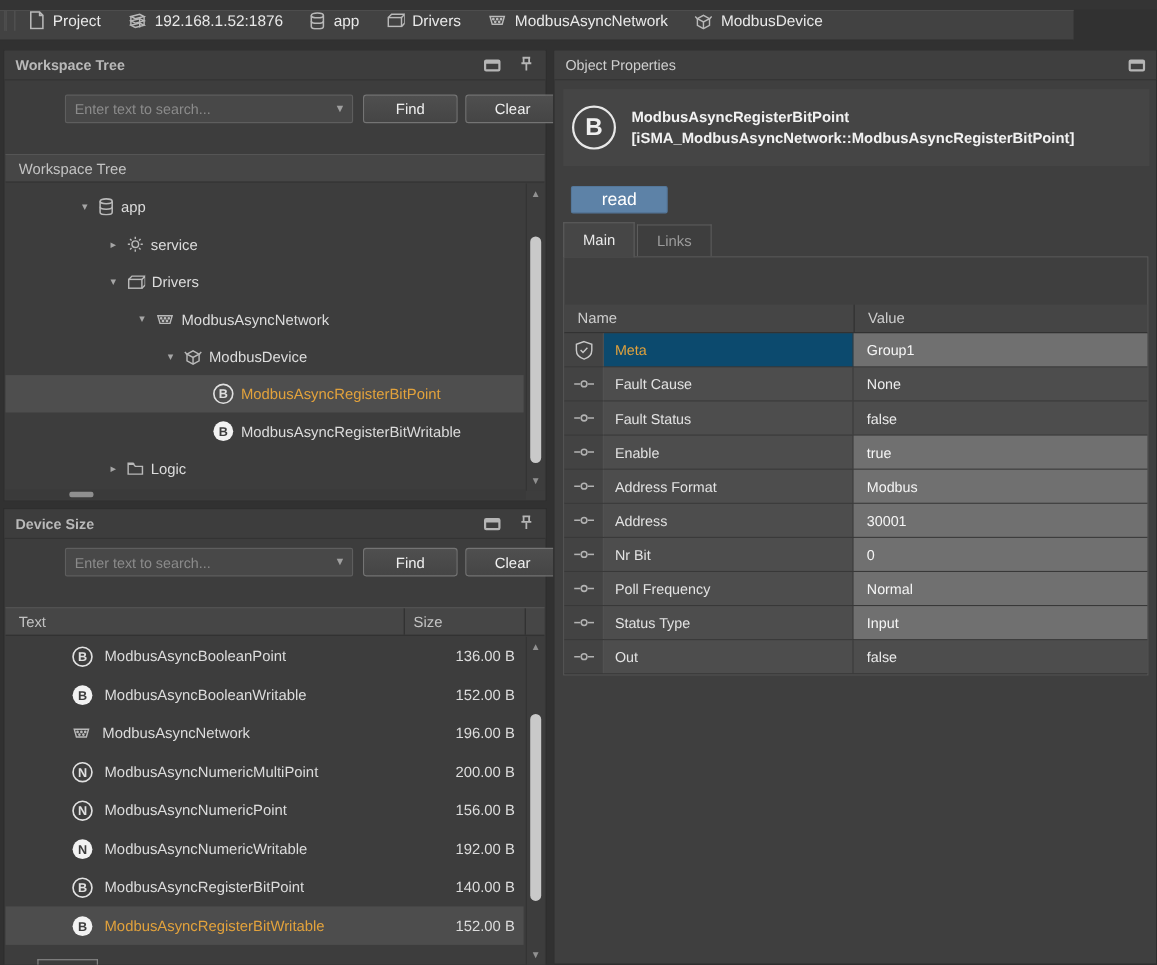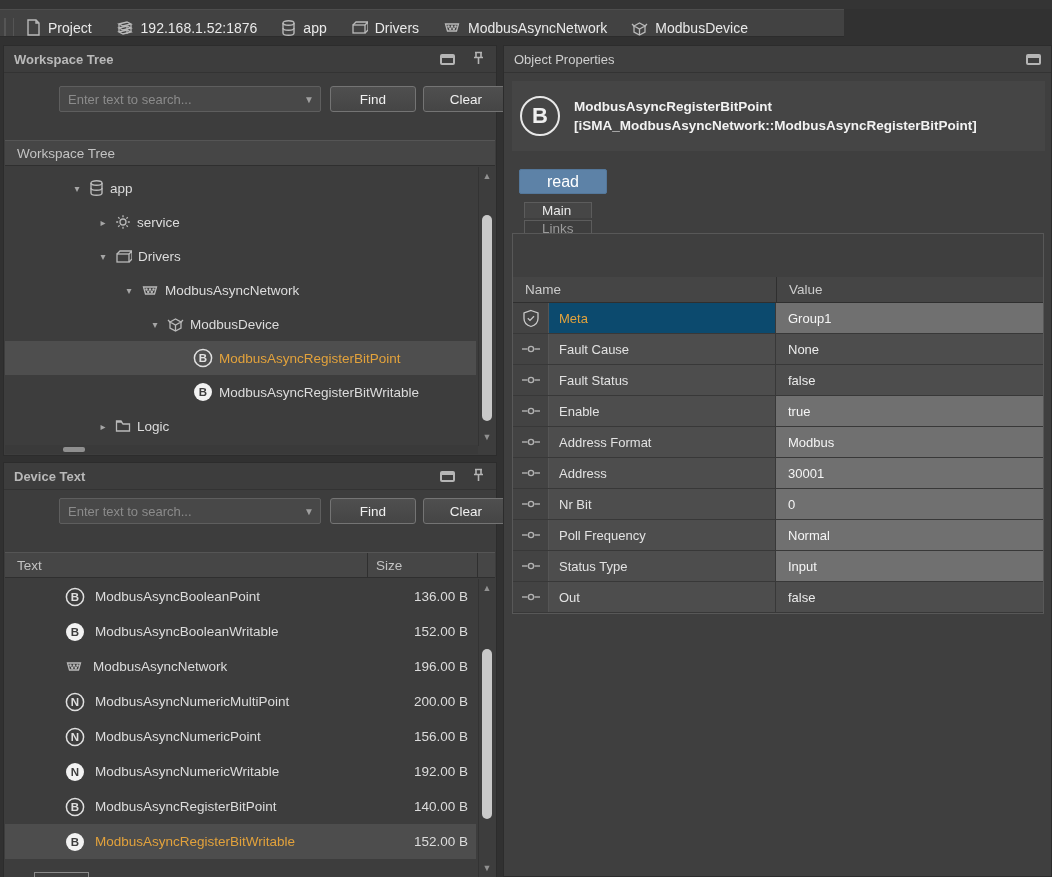--- a/index.html
+++ b/index.html
@@ -2,23 +2,23 @@
 <html><head>
 <meta charset="utf-8">
 <style>
   * { margin:0; padding:0; box-sizing:border-box; }
   html,body { width:1052px; height:877px; background:#313131; overflow:hidden;
               font-family:"Liberation Sans", sans-serif; }
   .abs { position:absolute; }
 
   
   #topstrip { left:0; top:0; width:1052px; height:9px; background:#343434; }
-  #toolbar { left:0; top:9px; width:844px; height:28px; background:#424242;
+  #toolbar { left:0; top:9px; width:976px; height:28px; background:#424242;
              border-top:1px solid #4d4d4d; border-bottom:1px solid #2c2c2c;
-             display:flex; align-items:flex-end; }
+             display:flex; align-items:flex-start; }
   .grip { width:10px; height:18px; margin-left:4px; margin-right:12px;
           border-left:1px solid #5a5a5a; border-right:1px solid #5a5a5a;
           box-shadow:inset 2px 0 0 -1px #5a5a5a; opacity:.8; }
   .crumb { display:flex; align-items:center; gap:7px; margin-right:24px;
            color:#e9e9e9; font-size:14px; white-space:nowrap; cursor:default; }
   .crumb svg { display:block; }
 
   
   .panel { background:#3d3d3d; border:1px solid #2c2c2c; }
   .ptitle { height:27px; background:#3d3d3d; border-bottom:1px solid #333;
@@ -81,21 +81,21 @@
   #objhdr { position:absolute; left:8px; right:6px; top:35px; height:70px; background:#454545;
             display:flex; align-items:center; }
   #objhdr .bcirc { width:40px; height:40px; border:2.5px solid #e8e8e8; border-radius:50%;
                    margin:0 14px 0 8px; color:#efefef; font-size:22px; font-weight:bold;
                    display:flex; align-items:center; justify-content:center; flex:none; }
   #objhdr .t1 { color:#f2f2f2; font-size:13.5px; font-weight:bold; line-height:19px; }
   .readbtn { position:absolute; left:15px; top:123px; width:88px; height:25px;
              background:#5d82a7; border:1px solid #54779a; border-radius:2px;
              color:#ffffff; font-size:16px; display:flex; align-items:center;
              justify-content:center; cursor:default; }
-  .tabs { position:absolute; left:20px; top:156px; height:31px; display:flex;flex-direction:column; }
+  .tabs { position:absolute; left:8px; top:156px; height:31px; display:flex; }
   .tab { height:31px; padding:0 17px; display:flex; align-items:center; font-size:13.5px;
          border:1px solid #5c5c5c; border-bottom:none; margin-right:2px; cursor:default; }
   .tab.active { background:#464646; color:#e9e9e9; position:relative; z-index:2; height:32px; }
   .tab.inactive { background:#3e3e3e; color:#9b9b9b; margin-top:2px; height:29px; }
 
   #proptable { position:absolute; left:8px; right:7px; top:187px; border:1px solid #585858;
                background:#3f3f3f; }
   .phdr { display:flex; height:26px; background:#454545; border-bottom:1px solid #2f2f2f;
           color:#cccccc; font-size:13.5px;margin-top:43px; }
   .phdr .n { width:264px; display:flex; align-items:center; padding-left:12px;
@@ -325,21 +325,21 @@
     <div class="vthumb" style="top:48px; height:206px;"></div>
     <div class="varrow" style="bottom:2px;">▼</div>
   </div>
   <div class="hscroll">
     <div class="hthumb" style="left:58px;"></div>
   </div>
 </div>
 
 <div class="panel abs" style="left:3px; top:462px; width:494px; height:415px; border-bottom:none;">
   <div class="ptitle">
-    <span>Device Text</span>
+    <span>Device Size</span>
     <span class="sp"></span>
     <span class="winbtn"></span>
     <span class="pinbtn">
       <svg width="11" height="14" viewBox="0 0 11 14">
           <g stroke="#b5b5b5" stroke-width="1.6" fill="none">
             <path d="M2 1.5 h7 M3 1.5 v5 h5 v-5 M1 6.5 h9"></path>
             <line x1="5.5" y1="7" x2="5.5" y2="13"></line>
           </g>
         </svg>
     </span>

